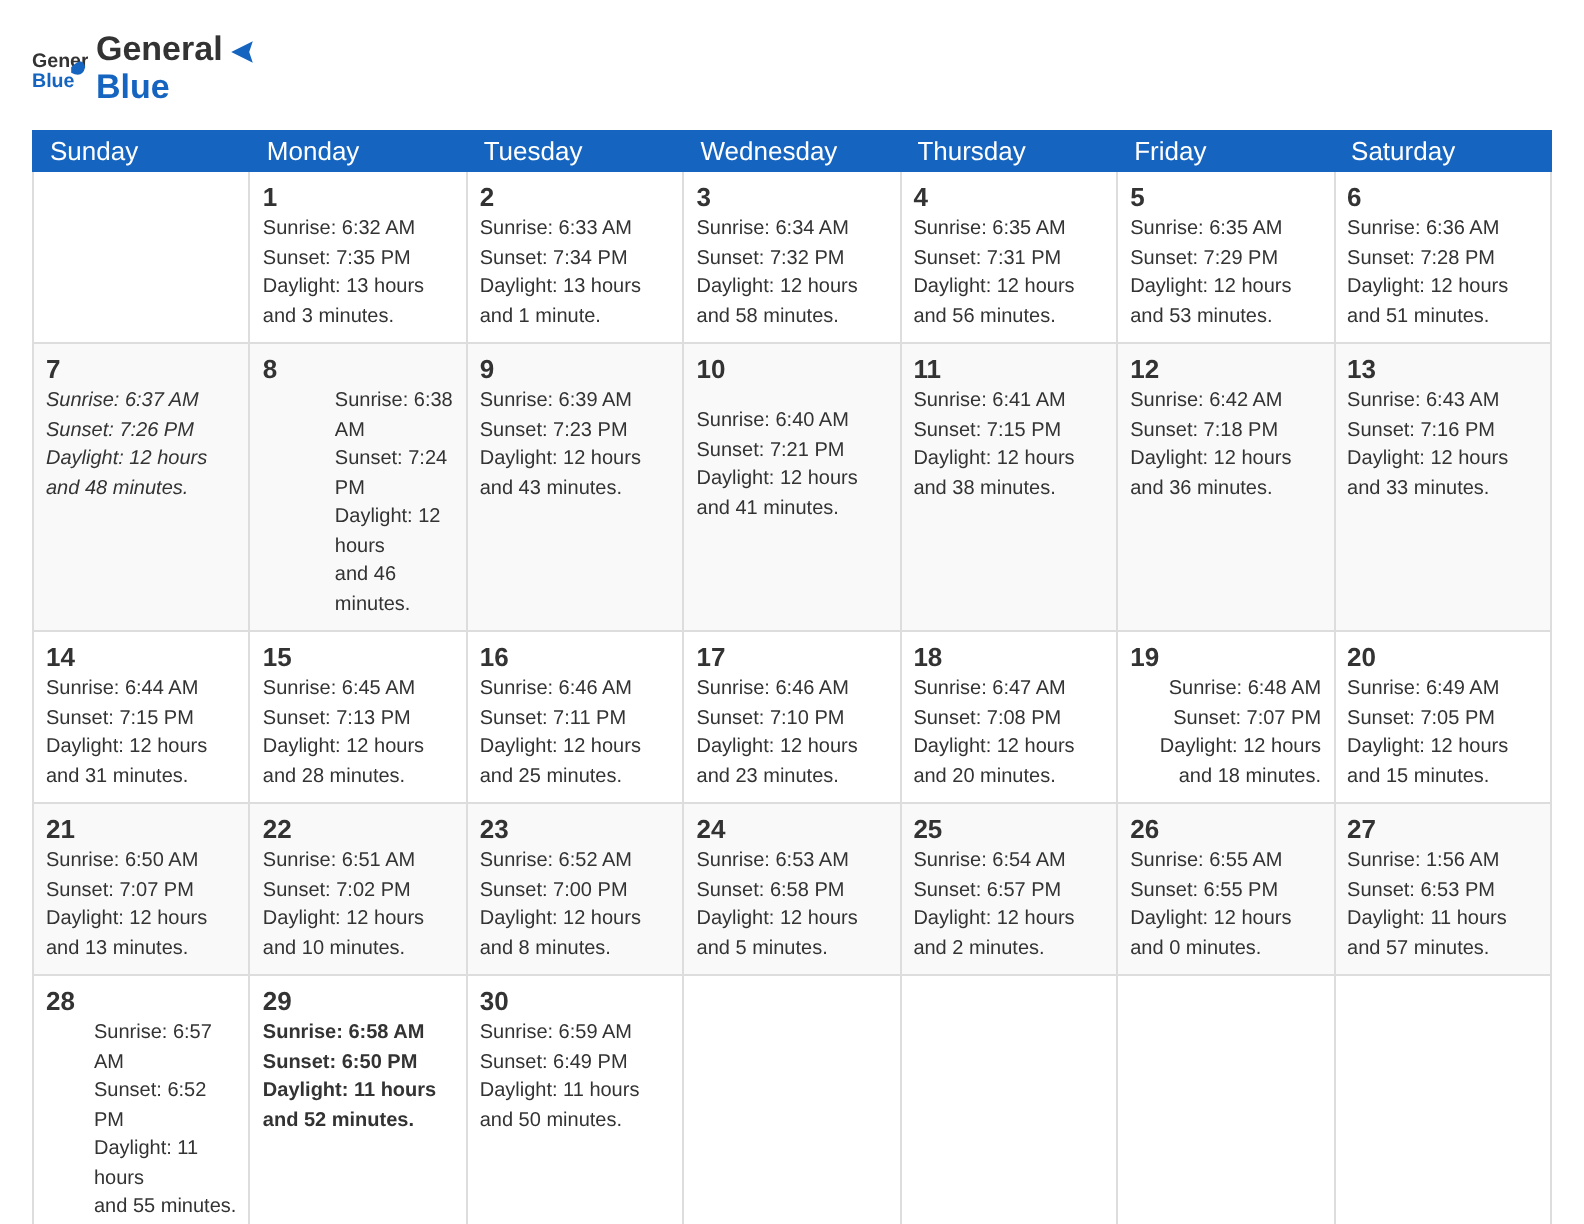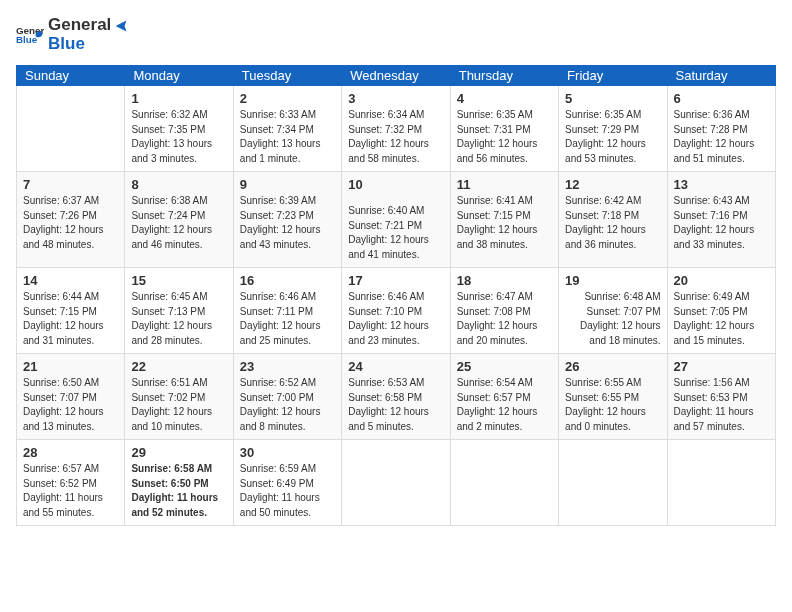--- a/index.html
+++ b/index.html
@@ -158,28 +158,28 @@
           <span class="day-number">6</span>
           <div class="day-info" style="white-space: pre-line;">Sunrise: 6:36 AM
 Sunset: 7:28 PM
 Daylight: 12 hours
 and 51 minutes.</div>
         </td>
       </tr>
       <tr>
         <td>
           <span class="day-number">7</span>
-          <div class="day-info" style="white-space: pre-line;">Sunrise: 6:37 AM
+          <div class="day-info" style="white-space: pre-line; font-style: italic;">Sunrise: 6:37 AM
 Sunset: 7:26 PM
 Daylight: 12 hours
 and 48 minutes.</div>
         </td>
         <td>
           <span class="day-number">8</span>
-          <div class="day-info" style="white-space: pre-line;">Sunrise: 6:38 AM
+          <div class="day-info" style="white-space: pre-line; margin-left: 36px;">Sunrise: 6:38 AM
 Sunset: 7:24 PM
 Daylight: 12 hours
 and 46 minutes.</div>
         </td>
         <td>
           <span class="day-number">9</span>
           <div class="day-info" style="white-space: pre-line;">Sunrise: 6:39 AM
 Sunset: 7:23 PM
 Daylight: 12 hours
 and 43 minutes.</div>
@@ -311,21 +311,21 @@
           <span class="day-number">27</span>
           <div class="day-info" style="white-space: pre-line;">Sunrise: 1:56 AM
 Sunset: 6:53 PM
 Daylight: 11 hours
 and 57 minutes.</div>
         </td>
       </tr>
       <tr>
         <td>
           <span class="day-number">28</span>
-          <div class="day-info" style="white-space: pre-line;">Sunrise: 6:57 AM
+          <div class="day-info" style="white-space: pre-line; margin-left: 24px;">Sunrise: 6:57 AM
 Sunset: 6:52 PM
 Daylight: 11 hours
 and 55 minutes.</div>
         </td>
         <td>
           <span class="day-number">29</span>
           <div class="day-info" style="white-space: pre-line; font-weight: bold;">Sunrise: 6:58 AM
 Sunset: 6:50 PM
 Daylight: 11 hours
 and 52 minutes.</div>

